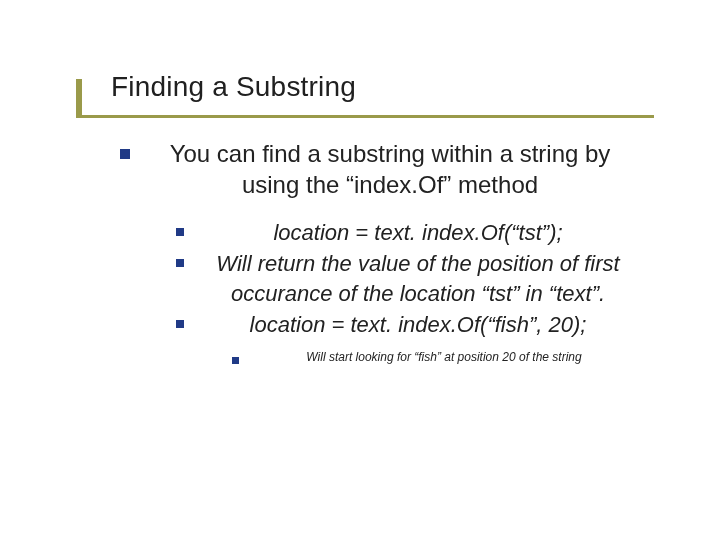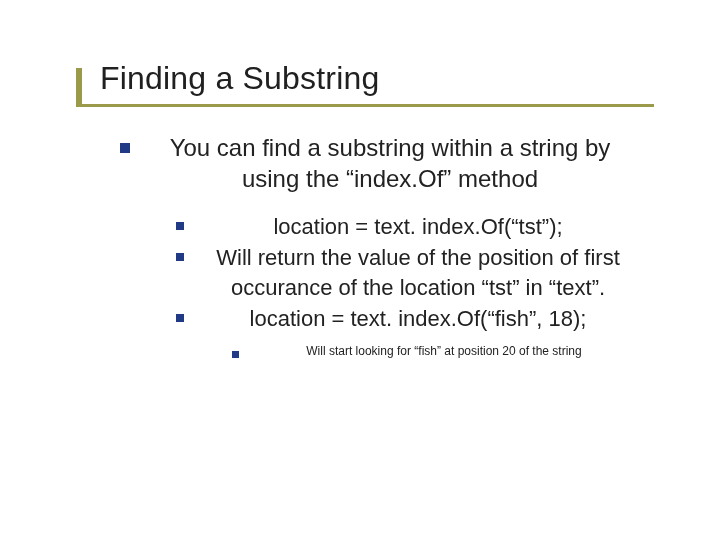--- a/index.html
+++ b/index.html
@@ -33,24 +33,24 @@
   }
   .title-underline {
     position: absolute;
     left: -20px;
     top: 44px;
     height: 3px;
     width: 578px;
     background: #9a9a4a;
   }
   h1.title {
-    margin: 4px;
+    margin: 15px;
     font-family: Arial, Helvetica, sans-serif;
     font-weight: 400;
-    font-size: 32px;
+    font-size: 28px;
     letter-spacing: 0.2px;
     color: #202020;
   }
   ul.b1 {
     list-style: none;
     margin: 36px 0 0 0;
     padding: 0 48px 0 20px;
     text-align: center;
   }
   ul.b1 > li {
@@ -63,20 +63,21 @@
     list-style: none;
     margin: 18px 0 0 0;
     padding: 0 0 0 28px;
   }
   ul.b2 > li {
     position: relative;
     padding-left: 28px;
     font-size: 22px;
     line-height: 1.32;
     margin-bottom: 2px;
+    font-style: italic;
   }
   ul.b3 {
     list-style: none;
     margin: 10px 0 0 0;
     padding: 0 0 0 28px;
   }
   ul.b3 > li {
     position: relative;
     padding-left: 24px;
     font-size: 12px;
@@ -112,21 +113,21 @@
         <li>
           <span class="sq"></span>
           <span>  location = text. index.Of(“tst”);</span>
         </li>
         <li>
           <span class="sq"></span>
           <span>Will return the value of the position of first occurance of the location “tst” in “text”.</span>
         </li>
         <li>
           <span class="sq"></span>
-          <span>  location = text. index.Of(“fish”, 18);</span>
+          <span>  location = text. index.Of(“fish”, 20);</span>
 
           <ul class="b3">
             <li>
               <span class="sq"></span>
               <span>Will start looking for “fish” at position 20 of the string</span>
             </li>
           </ul>
         </li>
       </ul>
     </li>

